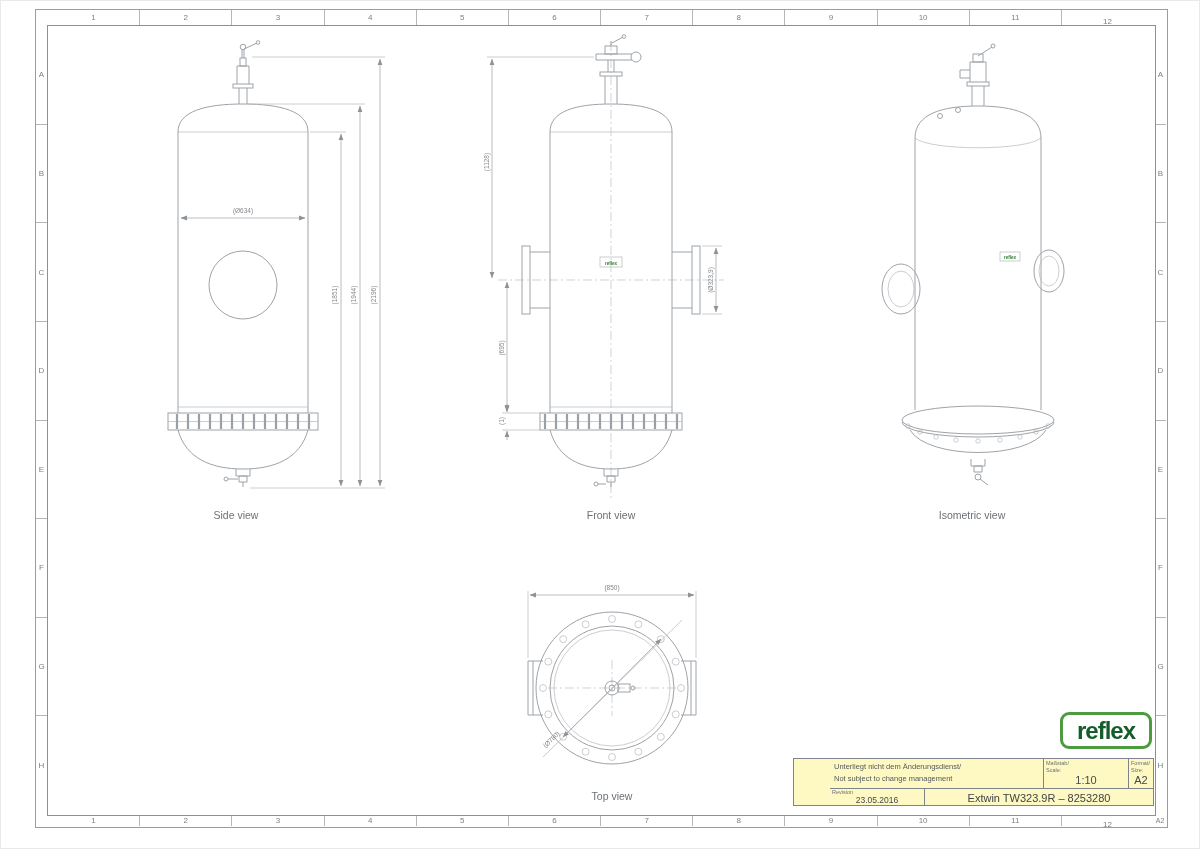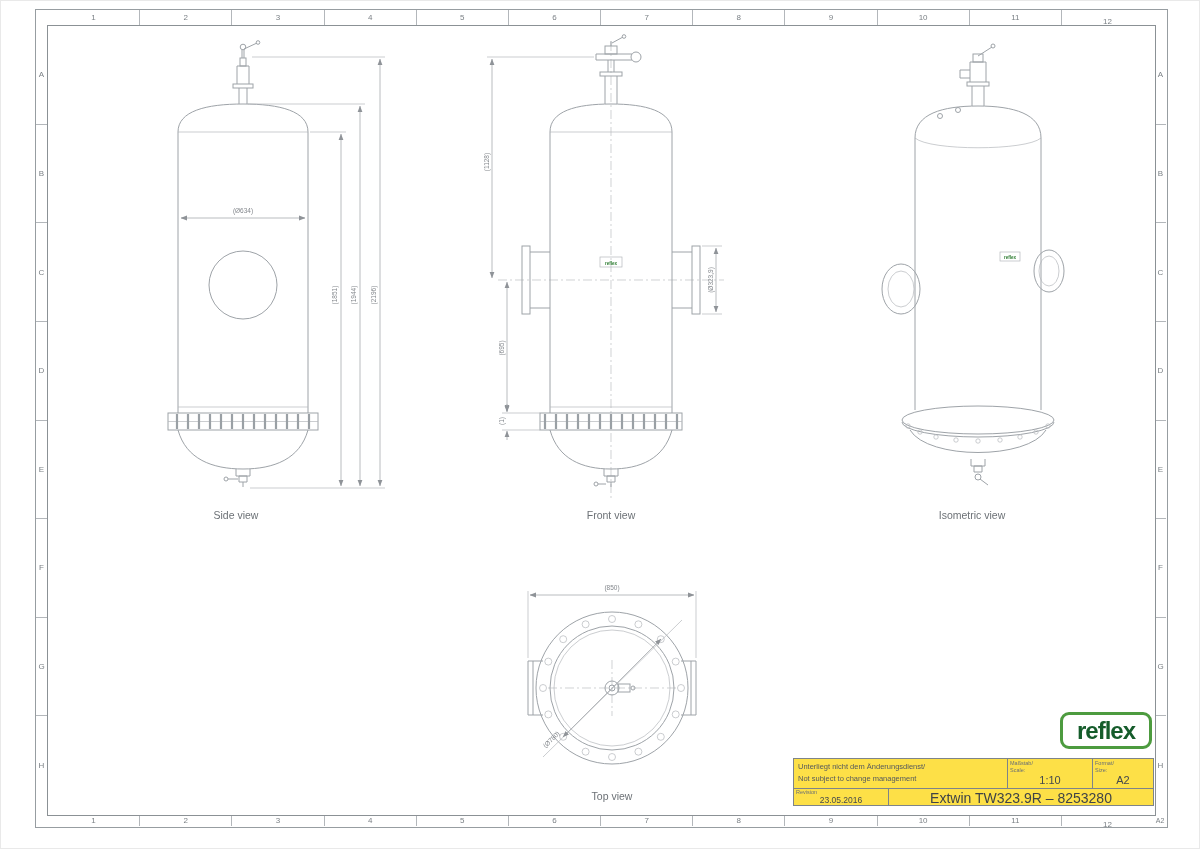--- a/index.html
+++ b/index.html
@@ -23,33 +23,33 @@
   .band-right{left:1155px;}
   .band-left .c,.band-right .c{flex:1;display:flex;align-items:center;justify-content:center;
        border-bottom:1px solid #b3b7bb;font-size:8px;color:#7b8186;}
   .band-left .c:last-child,.band-right .c:last-child{border-bottom:none;}
 
   .corner-label{position:absolute;left:1154px;top:815px;width:12px;height:11px;display:flex;
        align-items:center;justify-content:center;font-size:7px;color:#7b8186;}
 
   
   .title-block{position:absolute;left:793px;top:758px;width:361px;height:48px;border:1px solid #7e8489;
-       box-sizing:border-box;background:#fde047;color:#55595d;}
+       box-sizing:border-box;background:#fef9c3;color:#55595d;padding-left:36px;}
   .tb-row-top{display:flex;height:30px;border-bottom:1px solid #7e8489;box-sizing:border-box;}
   .tb-row-bottom{display:flex;height:17px;}
   .tb-note{width:214px;box-sizing:border-box;border-right:1px solid #7e8489;padding:2px 4px;
        font-size:7.5px;line-height:1.55;}
   .tb-scale{width:85px;box-sizing:border-box;border-right:1px solid #7e8489;position:relative;}
   .tb-format{flex:1;position:relative;}
   .tb-minilabel{position:absolute;left:2px;top:1px;font-size:5.5px;line-height:1.3;color:#6a6f74;}
   .tb-value{position:absolute;left:0;right:0;bottom:2px;text-align:center;font-size:11px;color:#45494d;}
   .tb-rev{width:95px;box-sizing:border-box;border-right:1px solid #7e8489;position:relative;}
   .tb-rev .tb-minilabel{top:0px;}
   .tb-rev-date{position:absolute;left:0;right:0;bottom:1px;text-align:center;font-size:8.5px;color:#45494d;}
-  .tb-title{flex:1;display:flex;align-items:center;justify-content:center;font-size:14px;color:#3f4347;}
+  .tb-title{flex:1;display:flex;align-items:center;justify-content:center;font-size:11px;color:#3f4347;}
 
   
   .logo{position:absolute;left:1060px;top:712px;width:92px;height:37px;box-sizing:border-box;
        border:3px solid #4d9b3f;border-radius:9px;display:flex;align-items:center;justify-content:center;
        background:#fff;}
   .logo span{font-size:24px;font-weight:bold;color:#155c2b;letter-spacing:-1px;line-height:1;}
 
   
   svg.drawing{position:absolute;left:0;top:0;}
   .ln{stroke:#9ea3a8;stroke-width:1;fill:none;}

